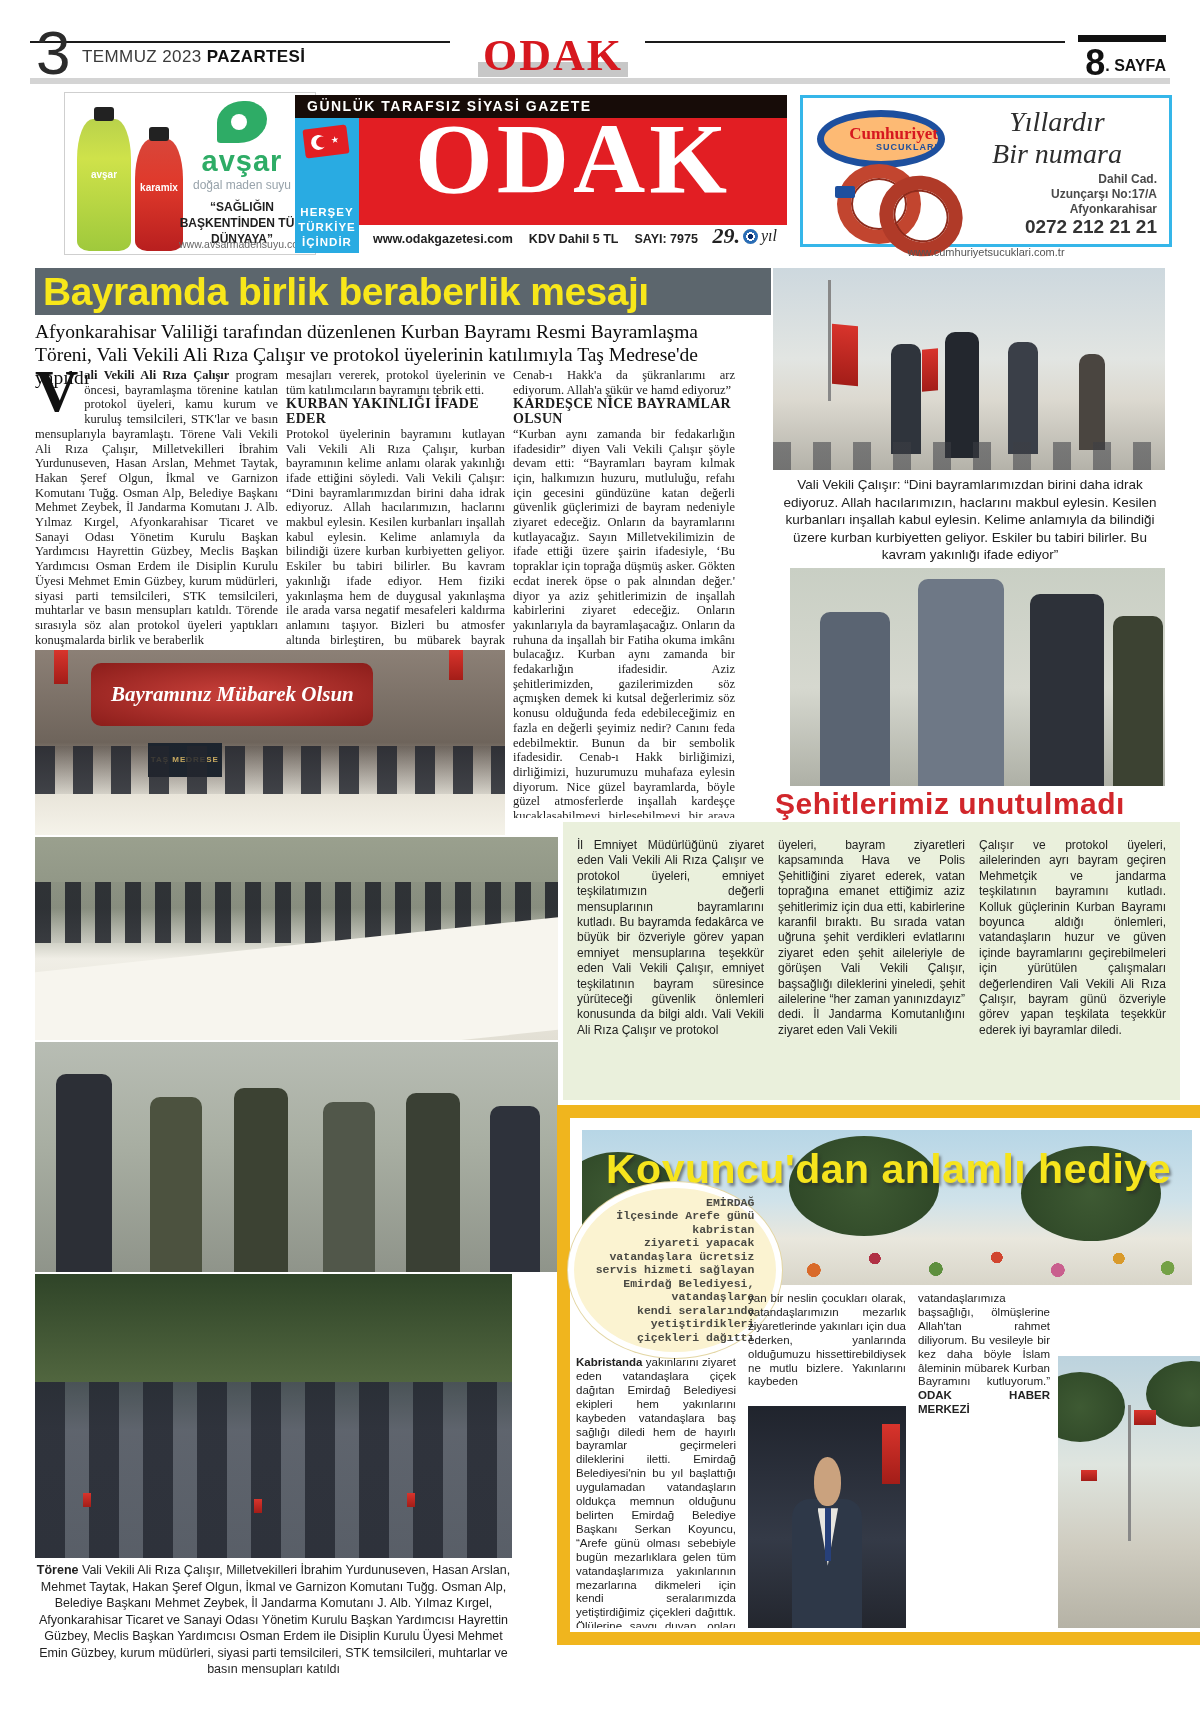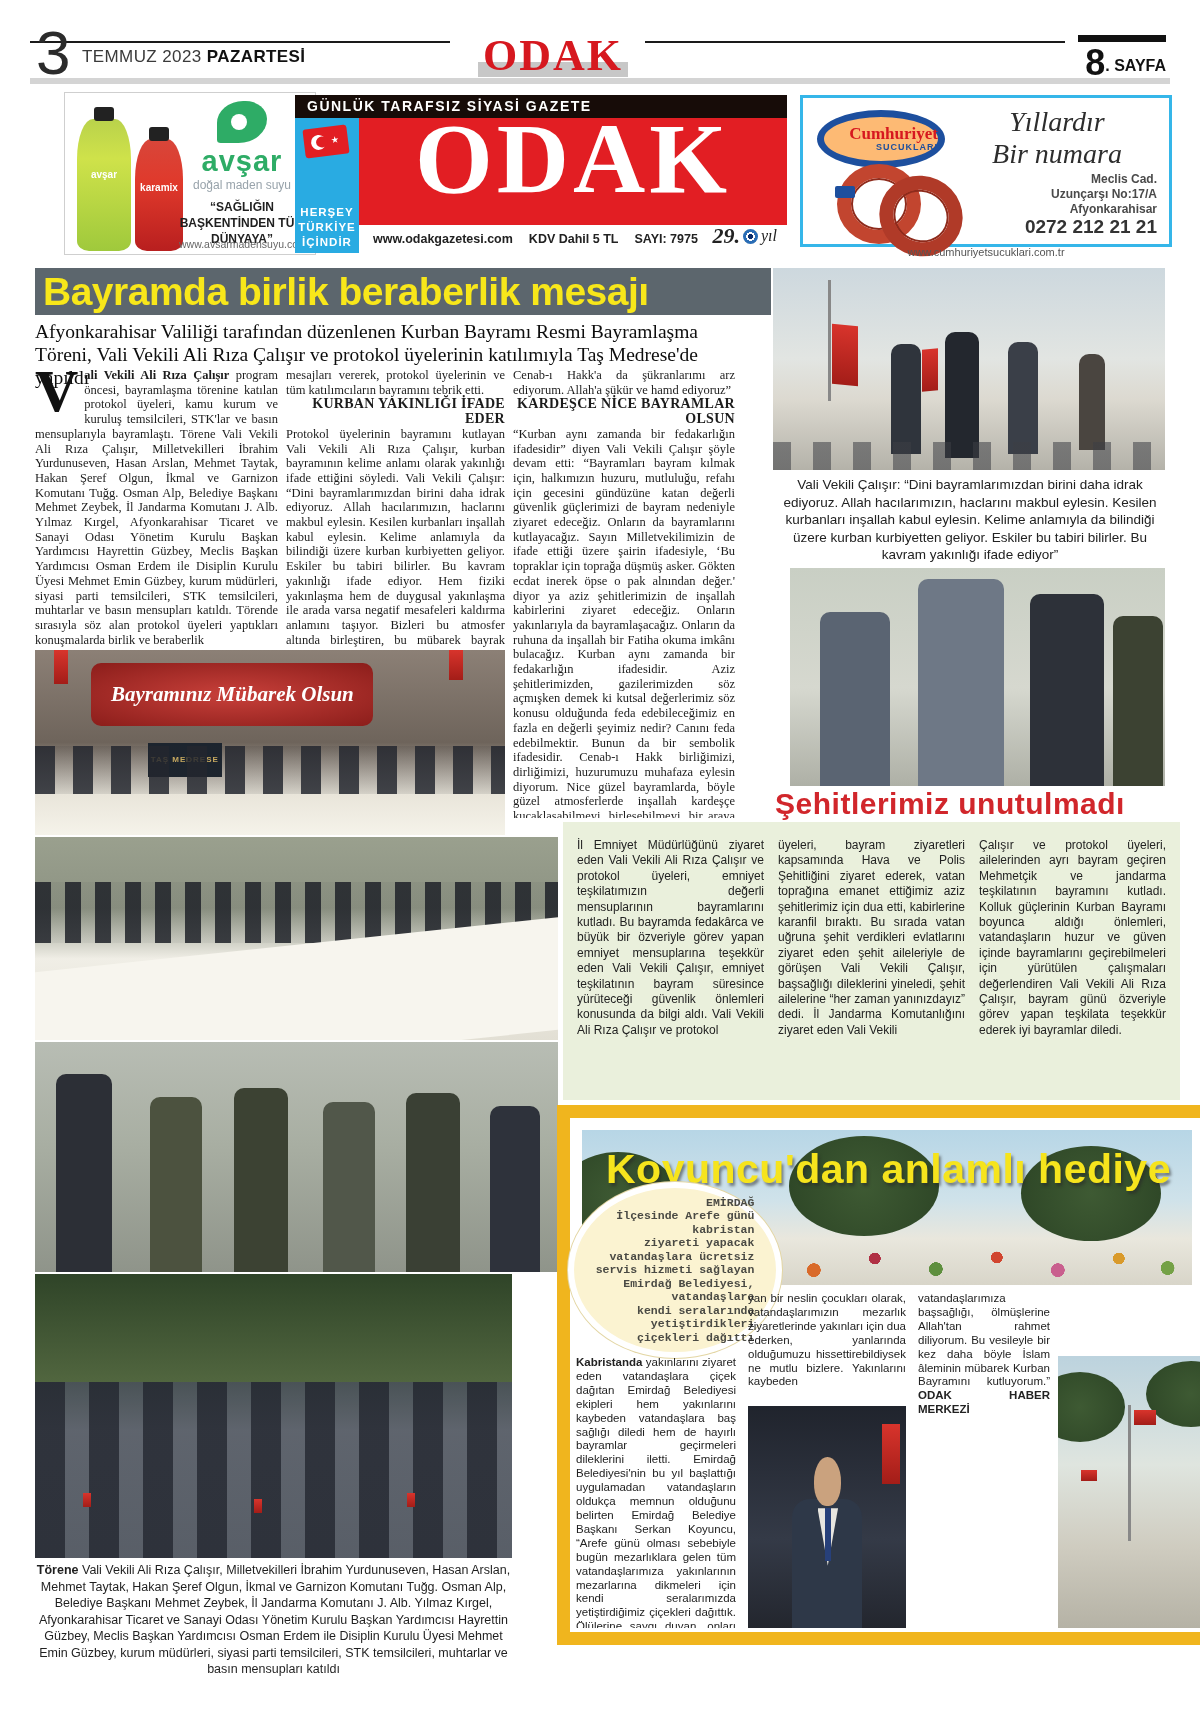--- a/index.html
+++ b/index.html
@@ -83,21 +83,21 @@
   
   .band{left:35px;top:268px;width:736px;height:47px;background:#5c666d;display:flex;align-items:center;padding-left:8px;box-sizing:border-box;}
   .band h1{margin:0;font-family:"Liberation Sans",sans-serif;font-weight:bold;font-size:39px;color:#f8e71a;letter-spacing:-.5px;}
   .subhead{left:35px;top:320px;width:702px;font-size:19.5px;line-height:1.18;color:#0d0d0d;}
   .bodycol{top:368px;font-size:12.5px;line-height:14.7px;text-align:justify;color:#1c1c1c;overflow:hidden;}
   .col1{left:35px;width:243px;height:281px;}
   .col2{left:286px;width:219px;height:281px;}
   .col3{left:513px;width:222px;height:450px;}
   .bodycol p{margin:0;}
   .dropcap{float:left;font-size:60px;line-height:47px;font-weight:bold;padding-right:6px;color:#111;}
-  .colhead{text-align:right;font-weight:bold;font-size:14px;margin:5px 0 4px 0;letter-spacing:.3px;}
+  .colhead{text-align:left;font-weight:bold;font-size:14px;margin:5px 0 4px 0;letter-spacing:.3px;}
   
   .photo{position:absolute;overflow:hidden;background:#b9b9b2;}
   .crowd{position:absolute;left:0;right:0;}
   .flagred{position:absolute;background:linear-gradient(180deg,#d8342c,#a31d18);}
   .fig{position:absolute;border-radius:10px 10px 0 0;}
   .ph-ceremony{left:773px;top:268px;width:392px;height:202px;
       background:linear-gradient(180deg,#cdd8de 0%,#e2e5e2 45%,#dcd9d0 65%,#b4b2a9 100%);}
   .ph-caption{left:775px;top:476px;width:390px;font-family:"Liberation Sans",sans-serif;font-size:13.5px;
               line-height:1.3;text-align:center;color:#222;}
   .ph-handshake{left:790px;top:568px;width:375px;height:218px;
@@ -232,21 +232,21 @@
     </div>
     <div class="cum-script">
       <div>Yıllardır</div>
       <div>Bir numara</div>
     </div>
     <div class="sausage">
         <span class="band"></span>
       </div>
     <div class="sausage s2"></div>
     <div class="cum-addr">
-      <div>Meclis Cad.</div>
+      <div>Dahil Cad.</div>
       <div>Uzunçarşı No:17/A</div>
       <div>Afyonkarahisar</div>
     </div>
     <div class="cum-phone">0272 212 21 21</div>
   </div>
   <div class="abs cum-url">www.cumhuriyetsucuklari.com.tr</div>
 
   <div class="abs band">
     <h1>Bayramda birlik beraberlik mesajı</h1>
   </div>

